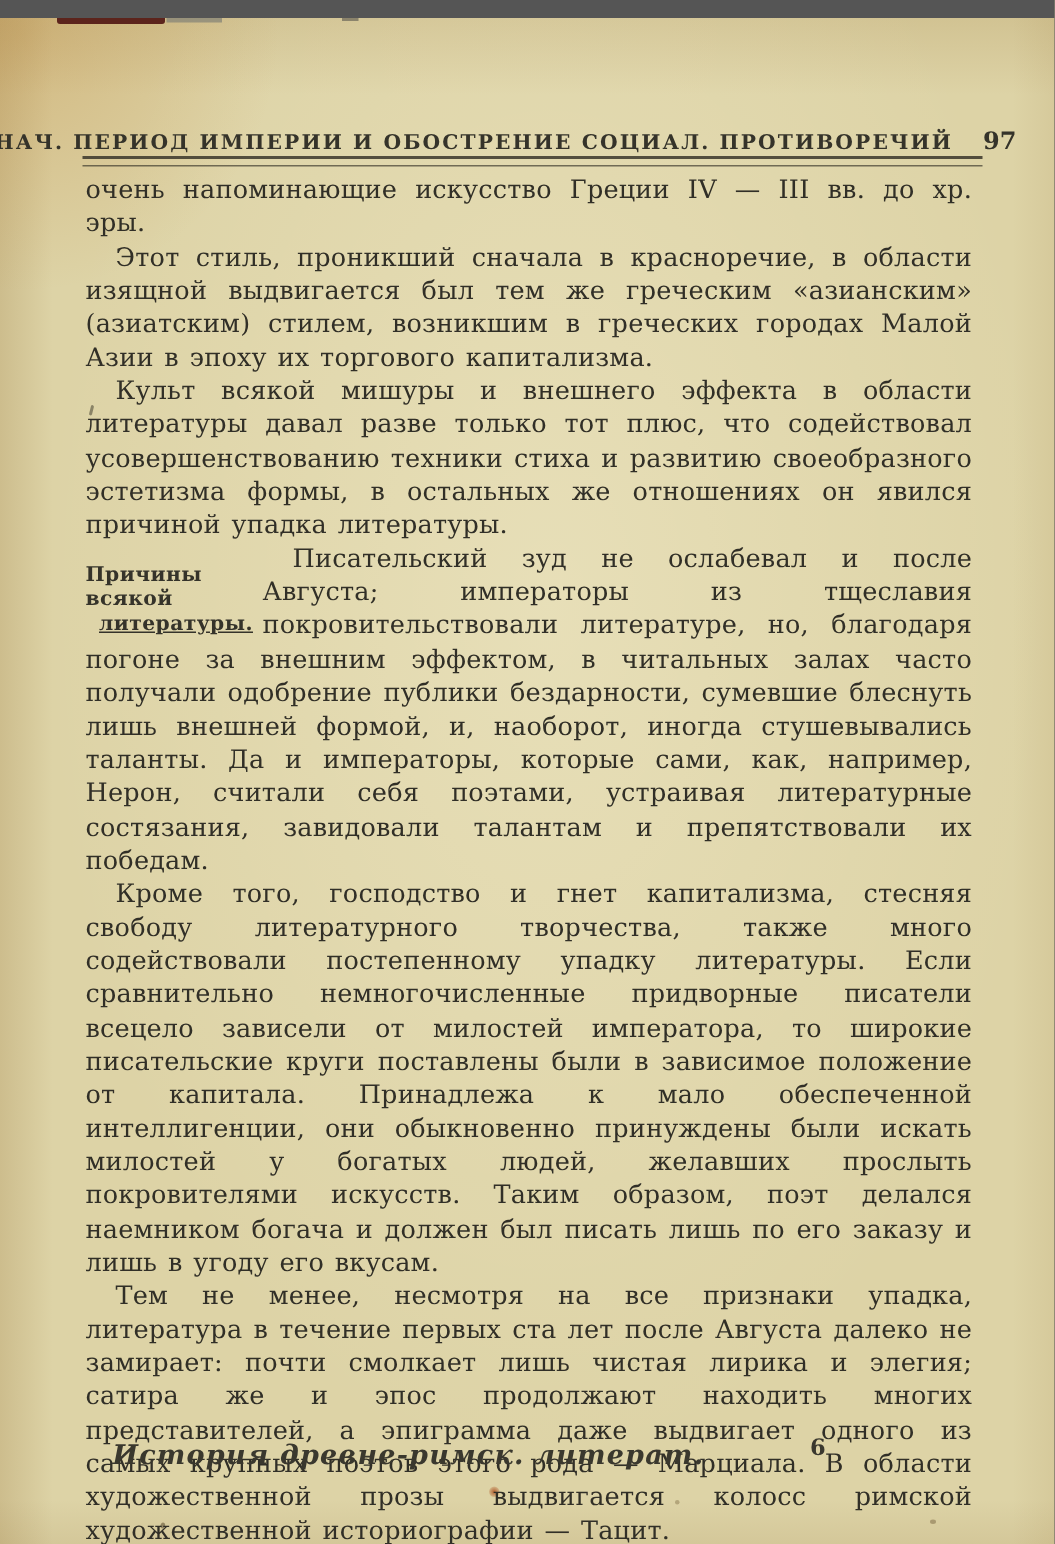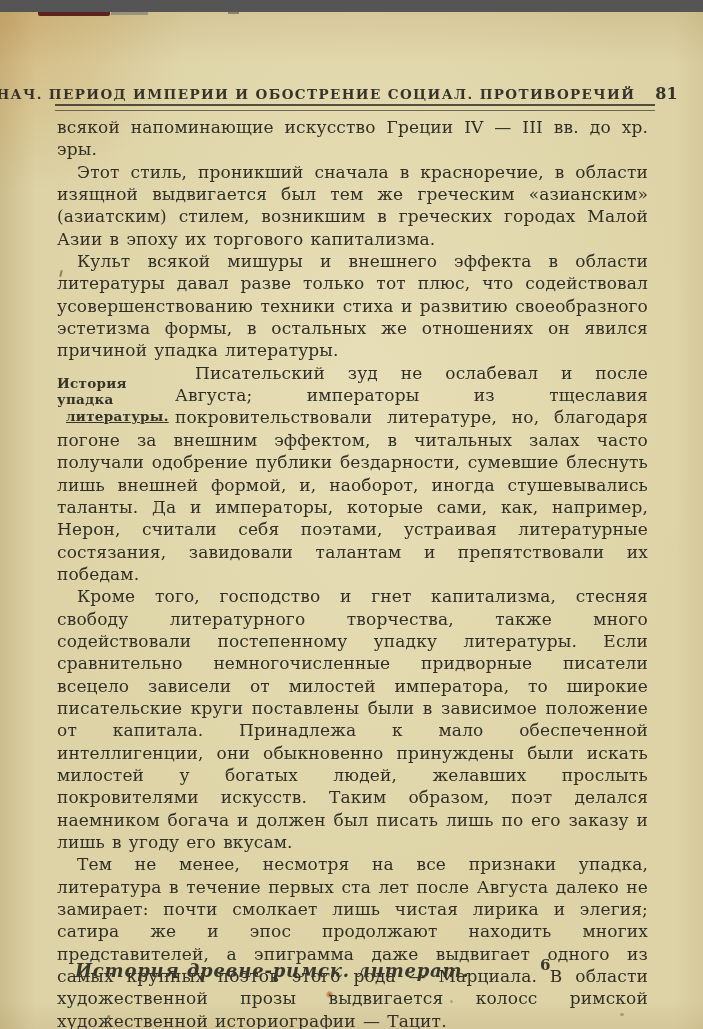--- a/index.html
+++ b/index.html
@@ -86,32 +86,32 @@
   <div class="artifact mark-top-gray1"></div>
   <div class="artifact mark-top-gray2"></div>
   <div class="artifact spot-rust"></div>
   <div class="artifact speck-1"></div>
   <div class="artifact speck-2"></div>
   <div class="artifact speck-3"></div>
   <div class="artifact speck-4"></div>
 
   <div class="running-head">
     <span>НАЧ. ПЕРИОД ИМПЕРИИ И ОБОСТРЕНИЕ СОЦИАЛ. ПРОТИВОРЕЧИЙ</span>
-    <span class="pageno">81</span>
+    <span class="pageno">97</span>
   </div>
   <div class="double-rule"></div>
 
   <div class="body-text">
-    <p class="no-indent">всякой напоминающие искусство Греции IV — III вв. до хр. эры.</p>
+    <p class="no-indent">очень напоминающие искусство Греции IV — III вв. до хр. эры.</p>
     <p>Этот стиль, проникший сначала в красноречие, в области изящной выдвигается был тем же греческим «азианским» (азиатским) стилем, возникшим в греческих городах Малой Азии в эпоху их торгового капитализма.</p>
     <p>Культ всякой мишуры и внешнего эффекта в области литературы давал разве только тот плюс, что содействовал усовершенствованию техники стиха и развитию своеобразного эстетизма формы, в остальных же отношениях он явился причиной упадка литературы.</p>
     <p>
       <span class="sidenote-float">
         <span class="sidenote">
-          <span>История упадка</span>
+          <span>Причины всякой</span>
           <span class="l2">литературы.</span>
         </span>
       </span>
       <span>Писательский зуд не ослабевал и после Августа; императоры из тщеславия покровительствовали литературе, но, благодаря погоне за внешним эффектом, в читальных залах часто получали одобрение публики бездарности, сумевшие блеснуть лишь внешней формой, и, наоборот, иногда стушевывались таланты. Да и императоры, которые сами, как, например, Нерон, считали себя поэтами, устраивая литературные состязания, завидовали талантам и препятствовали их победам.</span>
     </p>
     <p>Кроме того, господство и гнет капитализма, стесняя свободу литературного творчества, также много содействовали постепенному упадку литературы. Если сравнительно немногочисленные придворные писатели всецело зависели от милостей императора, то широкие писательские круги поставлены были в зависимое положение от капитала. Принадлежа к мало обеспеченной интеллигенции, они обыкновенно принуждены были искать милостей у богатых людей, желавших прослыть покровителями искусств. Таким образом, поэт делался наемником богача и должен был писать лишь по его заказу и лишь в угоду его вкусам.</p>
     <p>Тем не менее, несмотря на все признаки упадка, литература в течение первых ста лет после Августа далеко не замирает: почти смолкает лишь чистая лирика и элегия; сатира же и эпос продолжают находить многих представителей, а эпиграмма даже выдвигает одного из самых крупных поэтов этого рода — Марциала. В области художественной прозы выдвигается колосс римской художественной историографии — Тацит.</p>
   </div>
 
   <div class="footer-sig">История древне-римск. литерат.</div>

